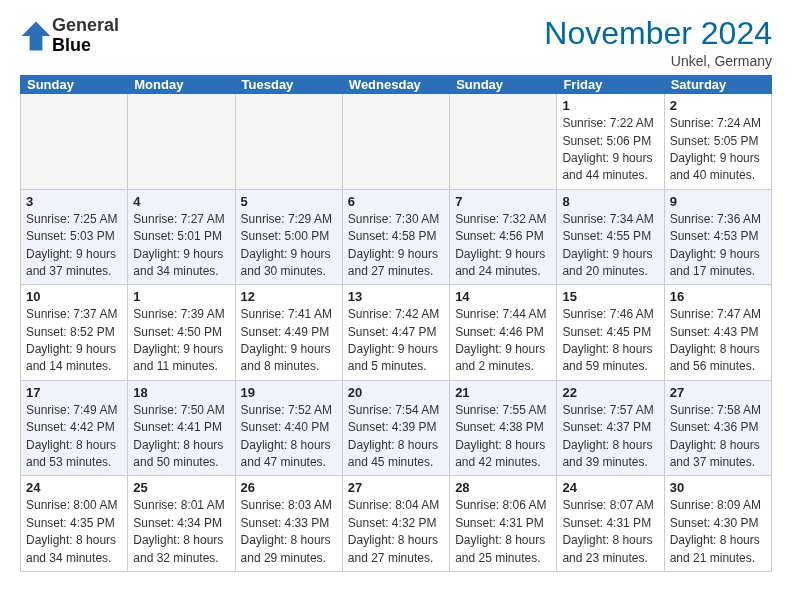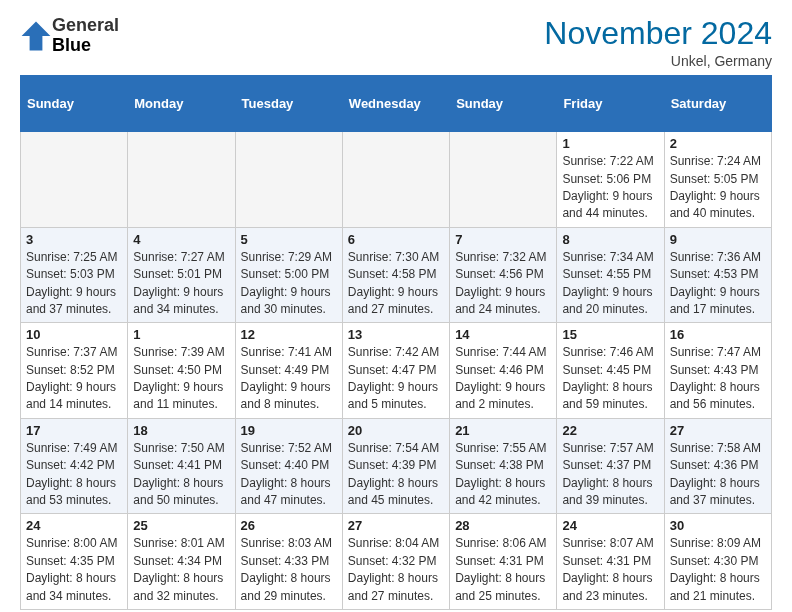--- a/index.html
+++ b/index.html
@@ -54,21 +54,21 @@
     .calendar {
       width: 100%;
       border-collapse: collapse;
       table-layout: fixed;
     }
     .calendar th {
       background: #2a6fb8;
       color: #fff;
       font-size: 13px;
       font-weight: bold;
-      padding: 20px 6px;
+      padding: 1px 6px;
       text-align: left;
       border: 1px solid #2a6fb8;
     }
     .calendar td {
       vertical-align: top;
       padding: 4px 5px;
       border: 1px solid #ccc;
       font-size: 10.5px;
       color: #222;
       min-height: 80px;

